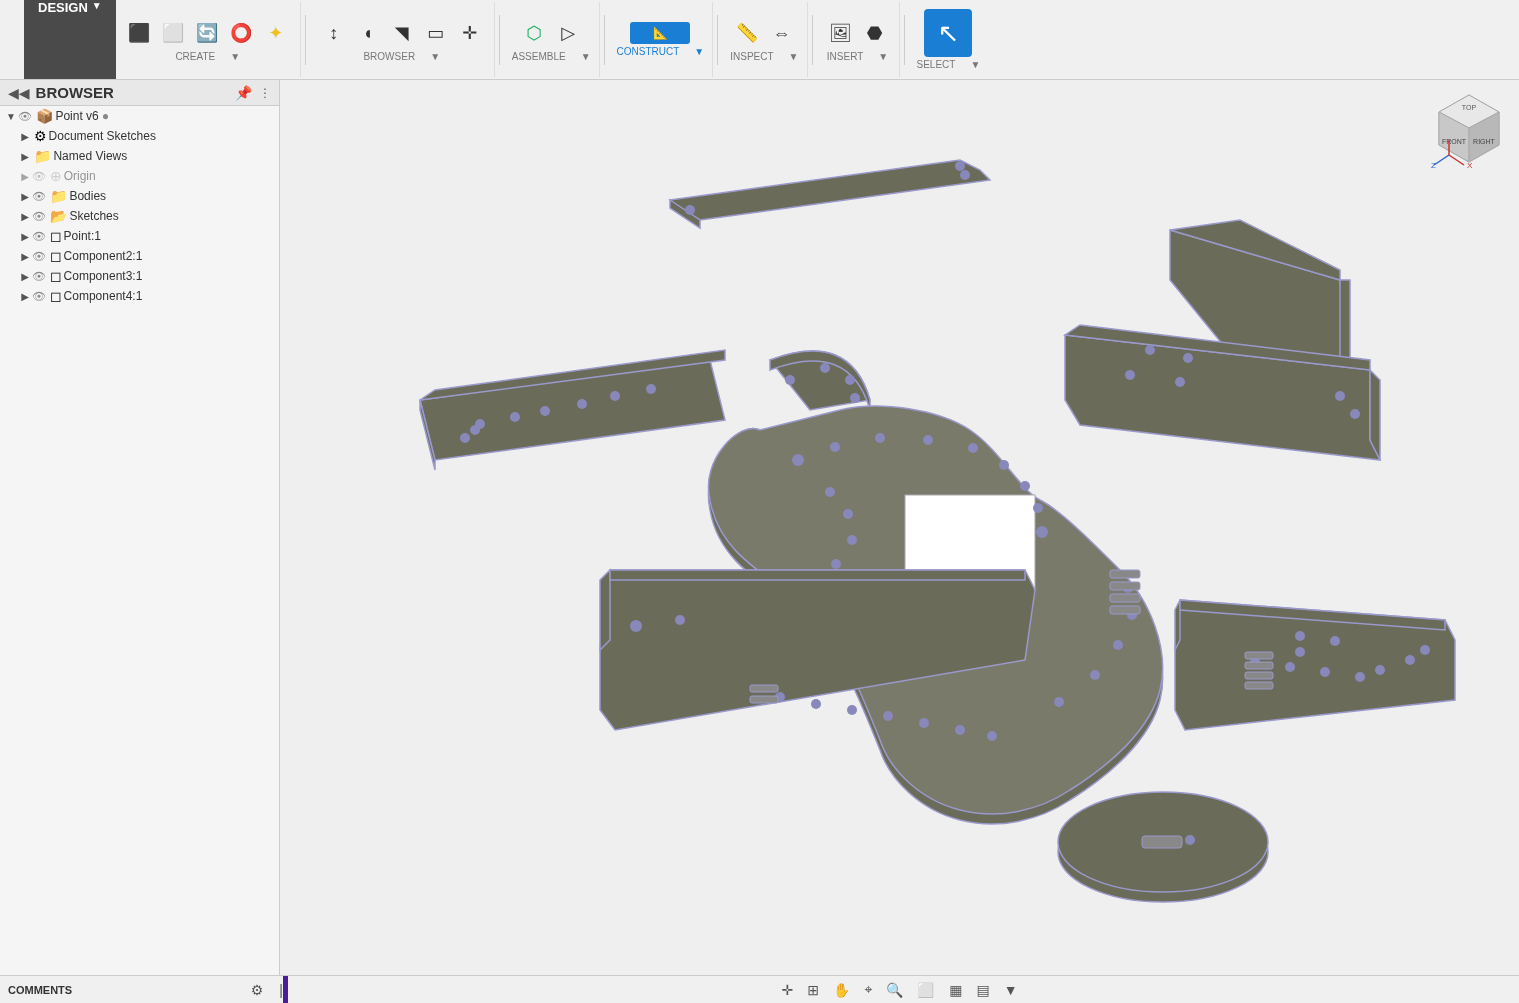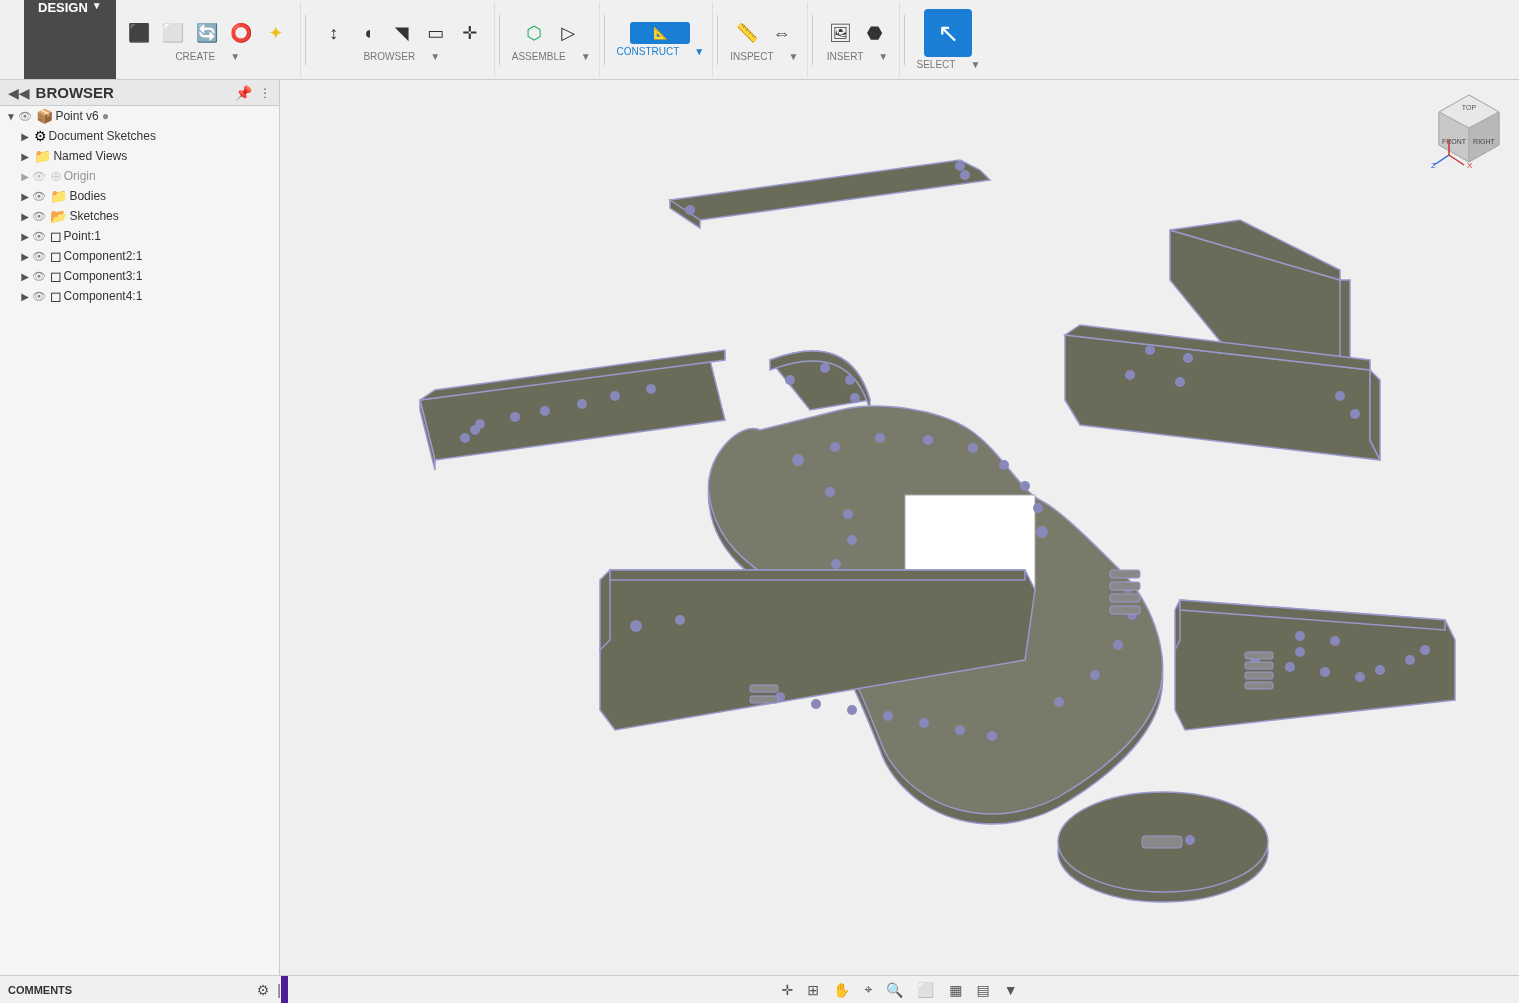--- a/index.html
+++ b/index.html
@@ -156,23 +156,23 @@
       background: #f0f0f0;
       border-top: 1px solid #ccc;
       display: flex;
       align-items: center;
       padding: 0 8px;
     }
 
     #comments-section {
       display: flex;
       align-items: center;
-      gap: 8px;
+      gap: 16px;
       width: 280px;
-      border-right: 7px solid #4c1d95;
+      border-right: 5px solid #4c1d95;
       height: 100%;
     }
 
     #comments-label {
       font-size: 11px;
       font-weight: bold;
       color: #333;
       text-transform: uppercase;
       flex: 1;
     }

